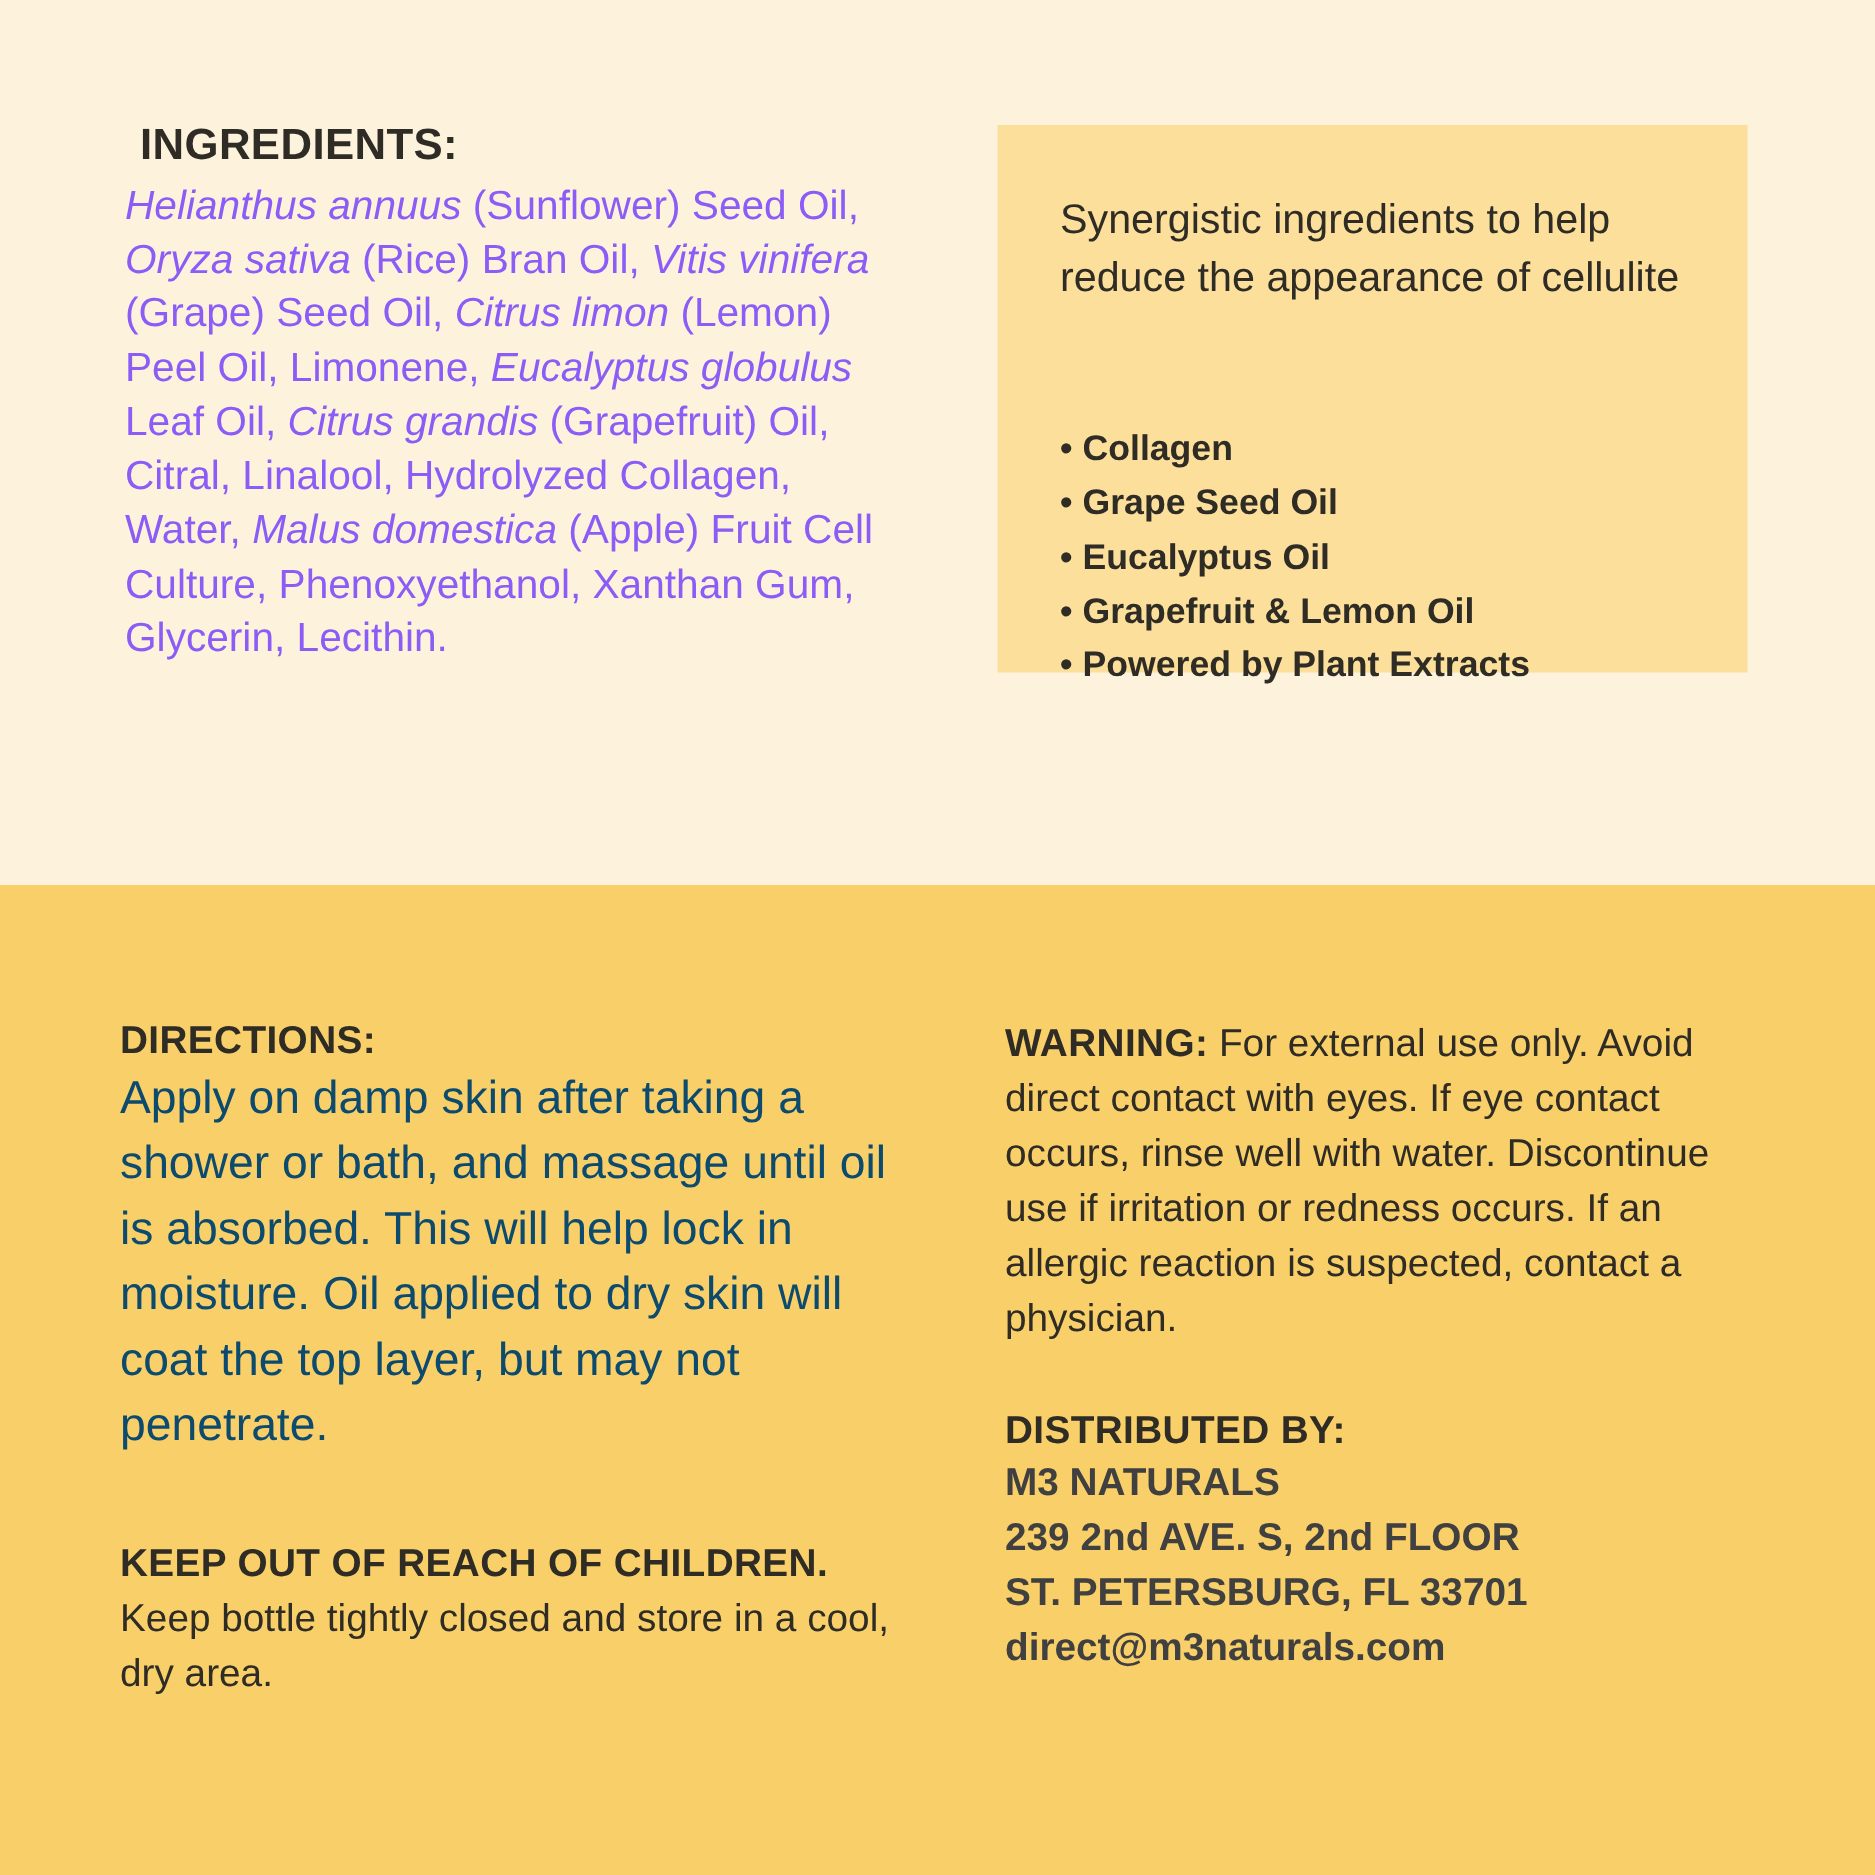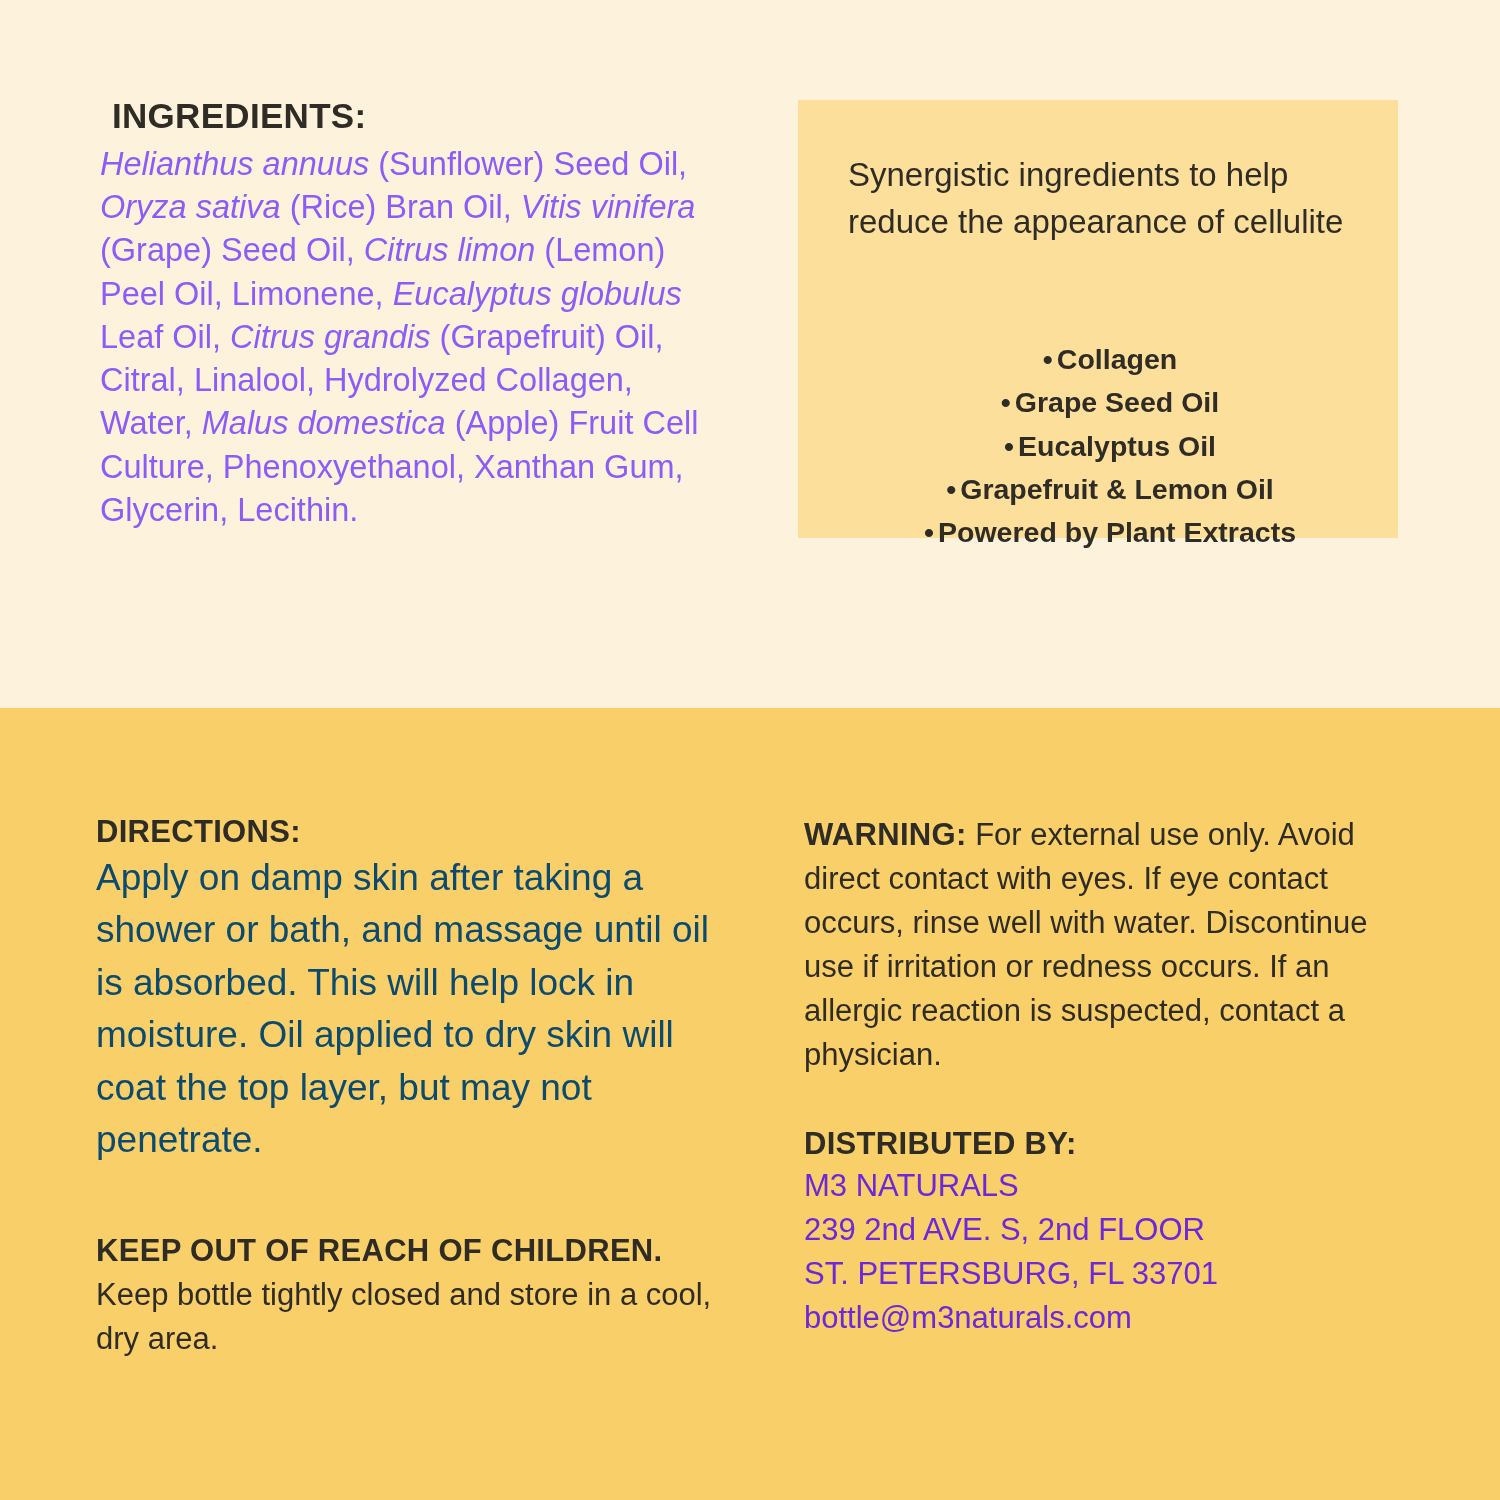--- a/index.html
+++ b/index.html
@@ -73,21 +73,20 @@
     color: #2f2c26;
   }
   .synergy-list {
     position: absolute;
     left: 50px;
     top: 238px;
     width: 520px;
     margin: 0;
     padding: 0;
     list-style: none;
-    text-align: center;
   }
   .synergy-list li {
     font-size: 28.5px;
     font-weight: bold;
     line-height: 1.52;
     color: #2f2c26;
     white-space: nowrap;
   }
   .synergy-list li .bullet {
     display: inline-block;
@@ -138,22 +137,23 @@
   }
   .spacer-lg {
     height: 62px;
   }
   .spacer-md {
     height: 48px;
   }
   .addr-line {
     font-size: 31px;
     line-height: 1.42;
-    color: #6d28d9;
+    color: #404040;
     white-space: nowrap;
+    font-weight: bold;
   }
   .inline-head-para {
     font-size: 31px;
     line-height: 1.42;
     color: #2f2c26;
   }
 </style>
 </head>
 <body>
 
@@ -203,21 +203,21 @@
       </div>
 
       <div class="spacer-md"></div>
 
       <div>
         <div class="blk-heading">DISTRIBUTED BY:</div>
         <div id="distributor-lines">
             <div class="addr-line">M3 NATURALS</div>
             <div class="addr-line">239 2nd AVE. S, 2nd FLOOR</div>
             <div class="addr-line">ST. PETERSBURG, FL 33701</div>
-            <div class="addr-line">bottle@m3naturals.com</div>
+            <div class="addr-line">direct@m3naturals.com</div>
           </div>
       </div>
 
     </div>
 
   </div>
 
 </div>
 
 </body></html>

